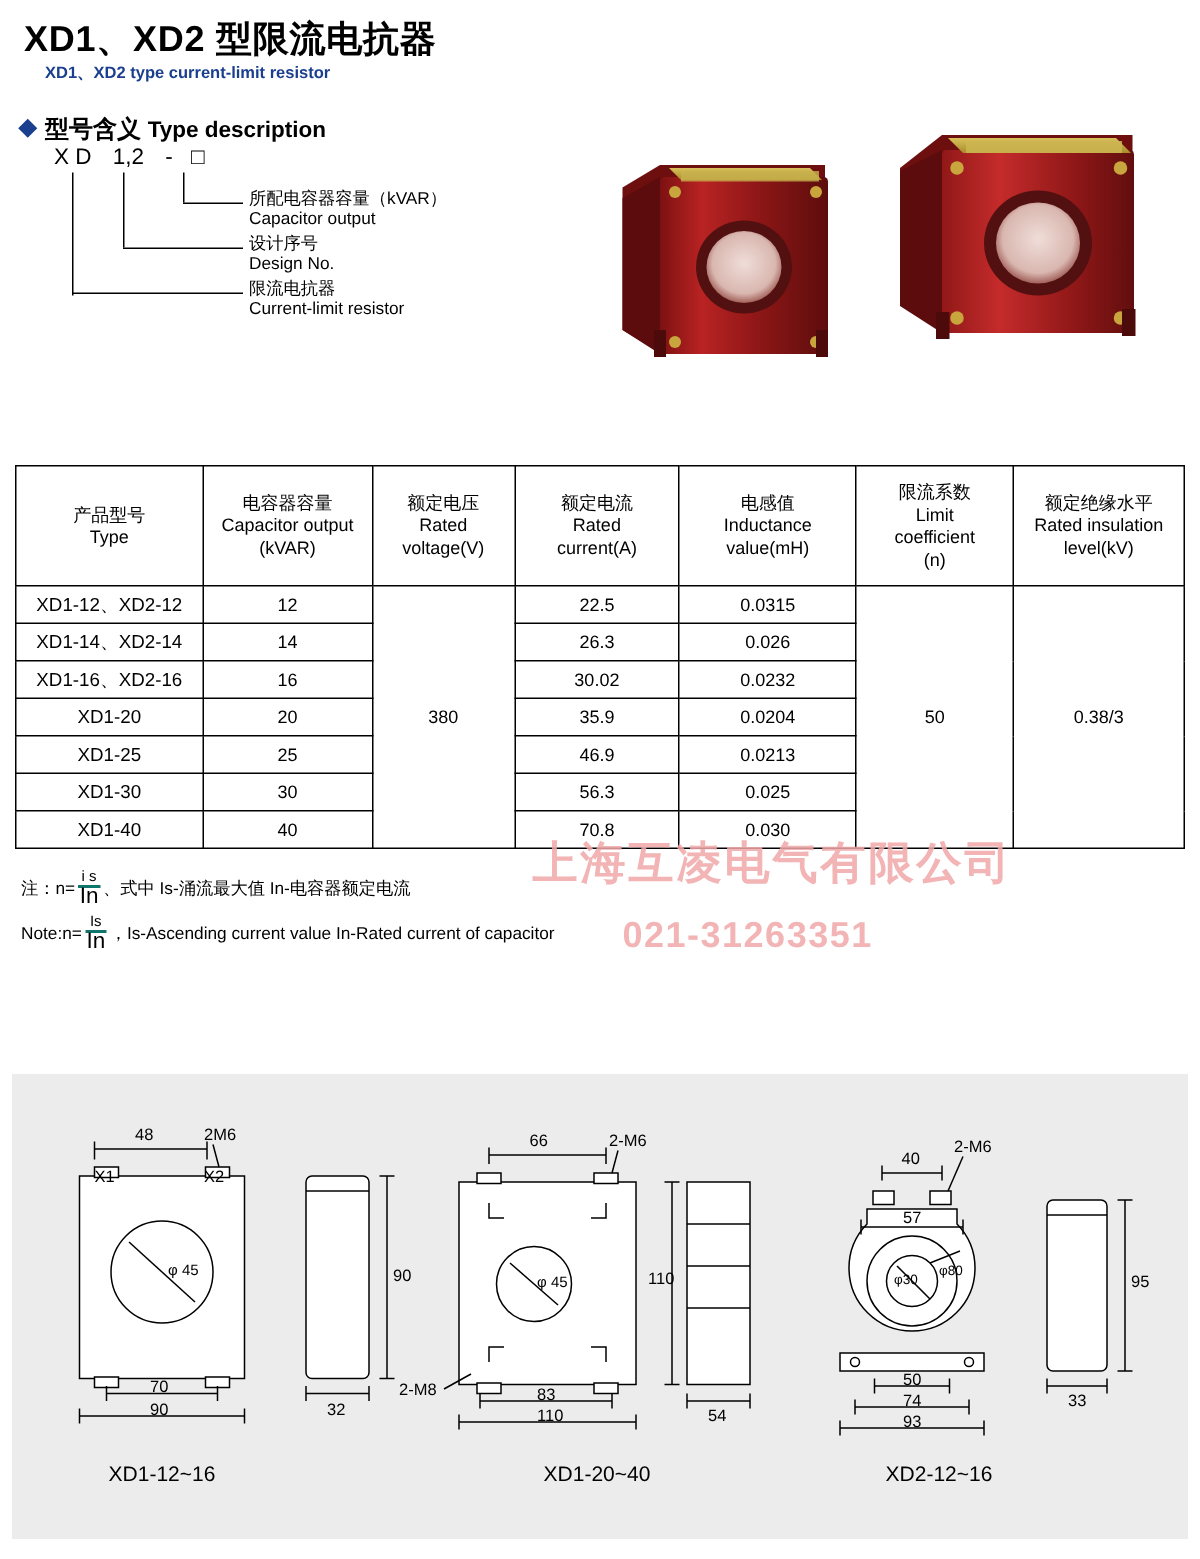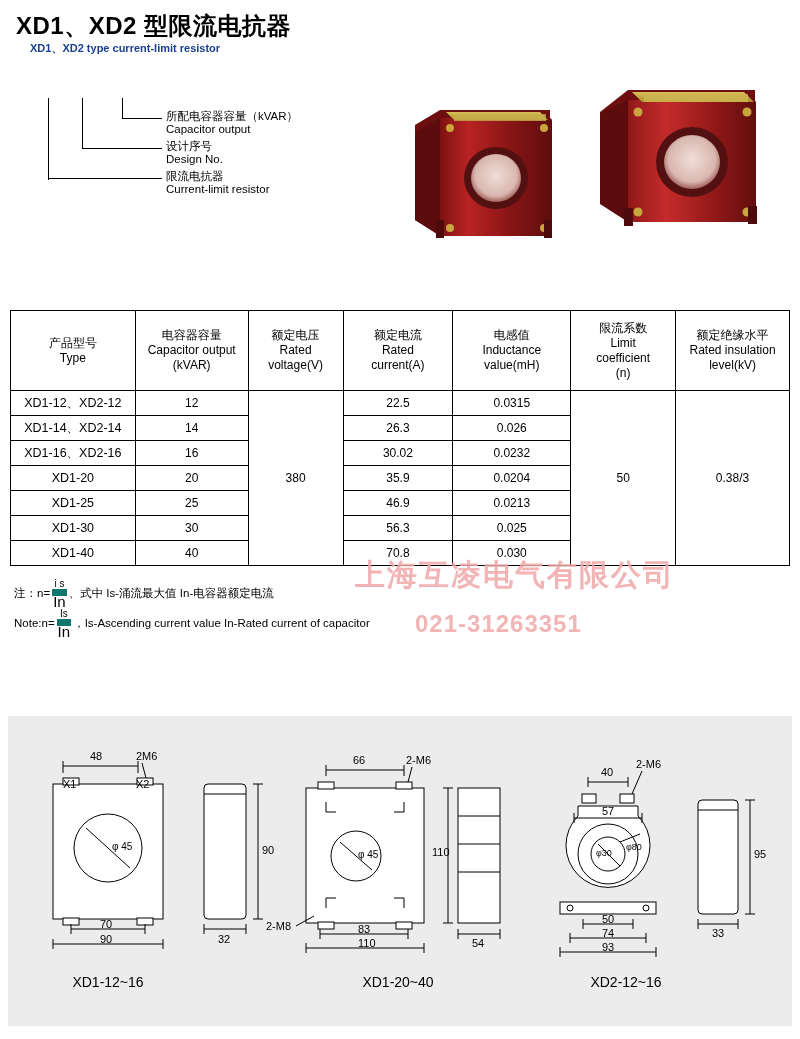--- a/index.html
+++ b/index.html
@@ -76,21 +76,21 @@
   .col-volt { width: 95px; }
   .col-cur  { width: 110px; }
   .col-ind  { width: 118px; }
   .col-lim  { width: 105px; }
   .col-ins  { width: 114px; }
   td.typecell { font-size: 12.5px; }
 
   
   .notes { position: absolute; left: 14px; top: 578px; font-size: 11.5px; line-height: 30px; }
   .frac { display: inline-block; text-align: center; vertical-align: middle; margin: 0 2px; position: relative; top: -1px; }
-  .frac .num { display: block; font-size: 10px; line-height: 10px; border-bottom: 7px solid #0f766e; padding: 0 1px; }
+  .frac .num { display: block; font-size: 10px; line-height: 10px; border-bottom: 2px solid #0f766e; padding: 0 1px; }
   .frac .den { display: block; font-size: 15px; line-height: 11px; padding: 0 1px; }
 
   
   .wm {
     position: absolute; left: 355px; top: 555px;
     color: #f0a8a8; font-weight: bold; opacity: .85;
     font-family: "Liberation Sans", sans-serif;
     pointer-events: none;
   }
   .wm .l1 { font-size: 30px; letter-spacing: 2px; }
@@ -108,22 +108,31 @@
   svg { display: block; }
 </style>
 </head>
 <body>
 
 <div class="page">
 
   <div class="title-cn">XD1、XD2 型限流电抗器</div>
   <div class="title-en">XD1、XD2  type current-limit resistor</div>
 
+  <div class="sec-head" style="left:14px; top:76px;">
+    <span class="dia"></span><span class="cn">型号含义</span>&nbsp;<span class="en">Type description</span>
+  </div>
 
   <div class="type-block">
+    <div class="type-code">
+      <span>X D</span>
+      <span style="margin-left:8px;">1,2</span>
+      <span style="margin-left:8px;">-</span>
+      <span style="margin-left:6px;">□</span>
+    </div>
     <div class="tree">
 
       <div class="vline" style="left:86px; top:2px; height:20px;"></div>
       <div class="hline" style="left:86px; top:22px; width:40px;"></div>
 
       <div class="vline" style="left:46px; top:2px; height:50px;"></div>
       <div class="hline" style="left:46px; top:52px; width:80px;"></div>
 
       <div class="vline" style="left:12px; top:2px; height:82px;"></div>
       <div class="hline" style="left:12px; top:82px; width:114px;"></div>

